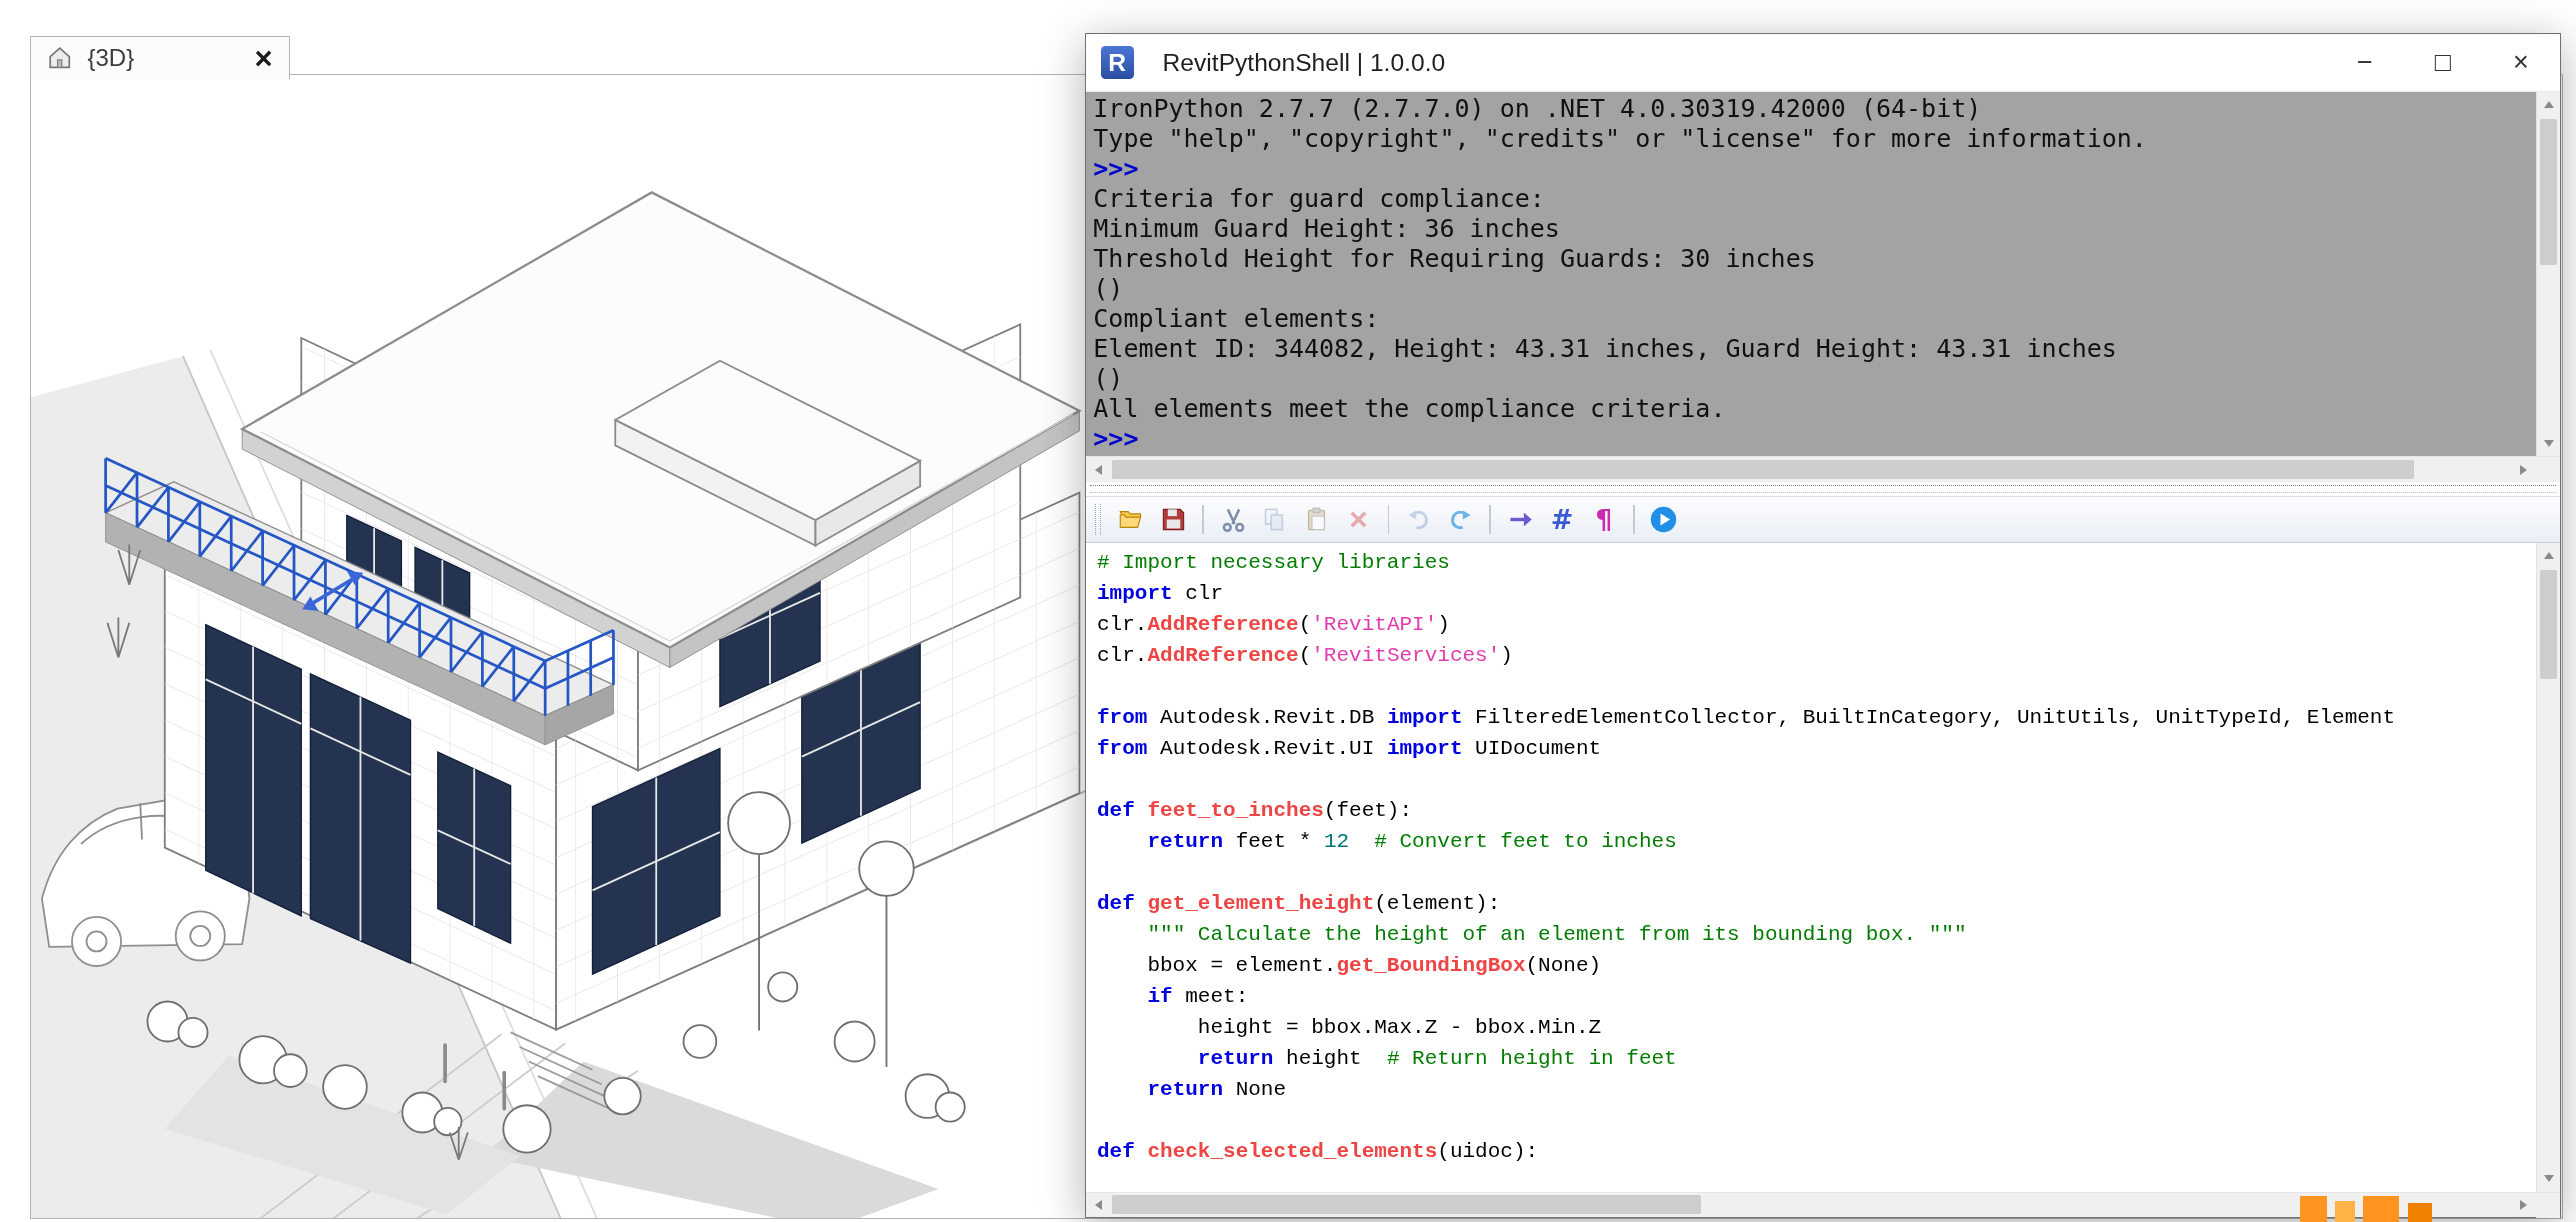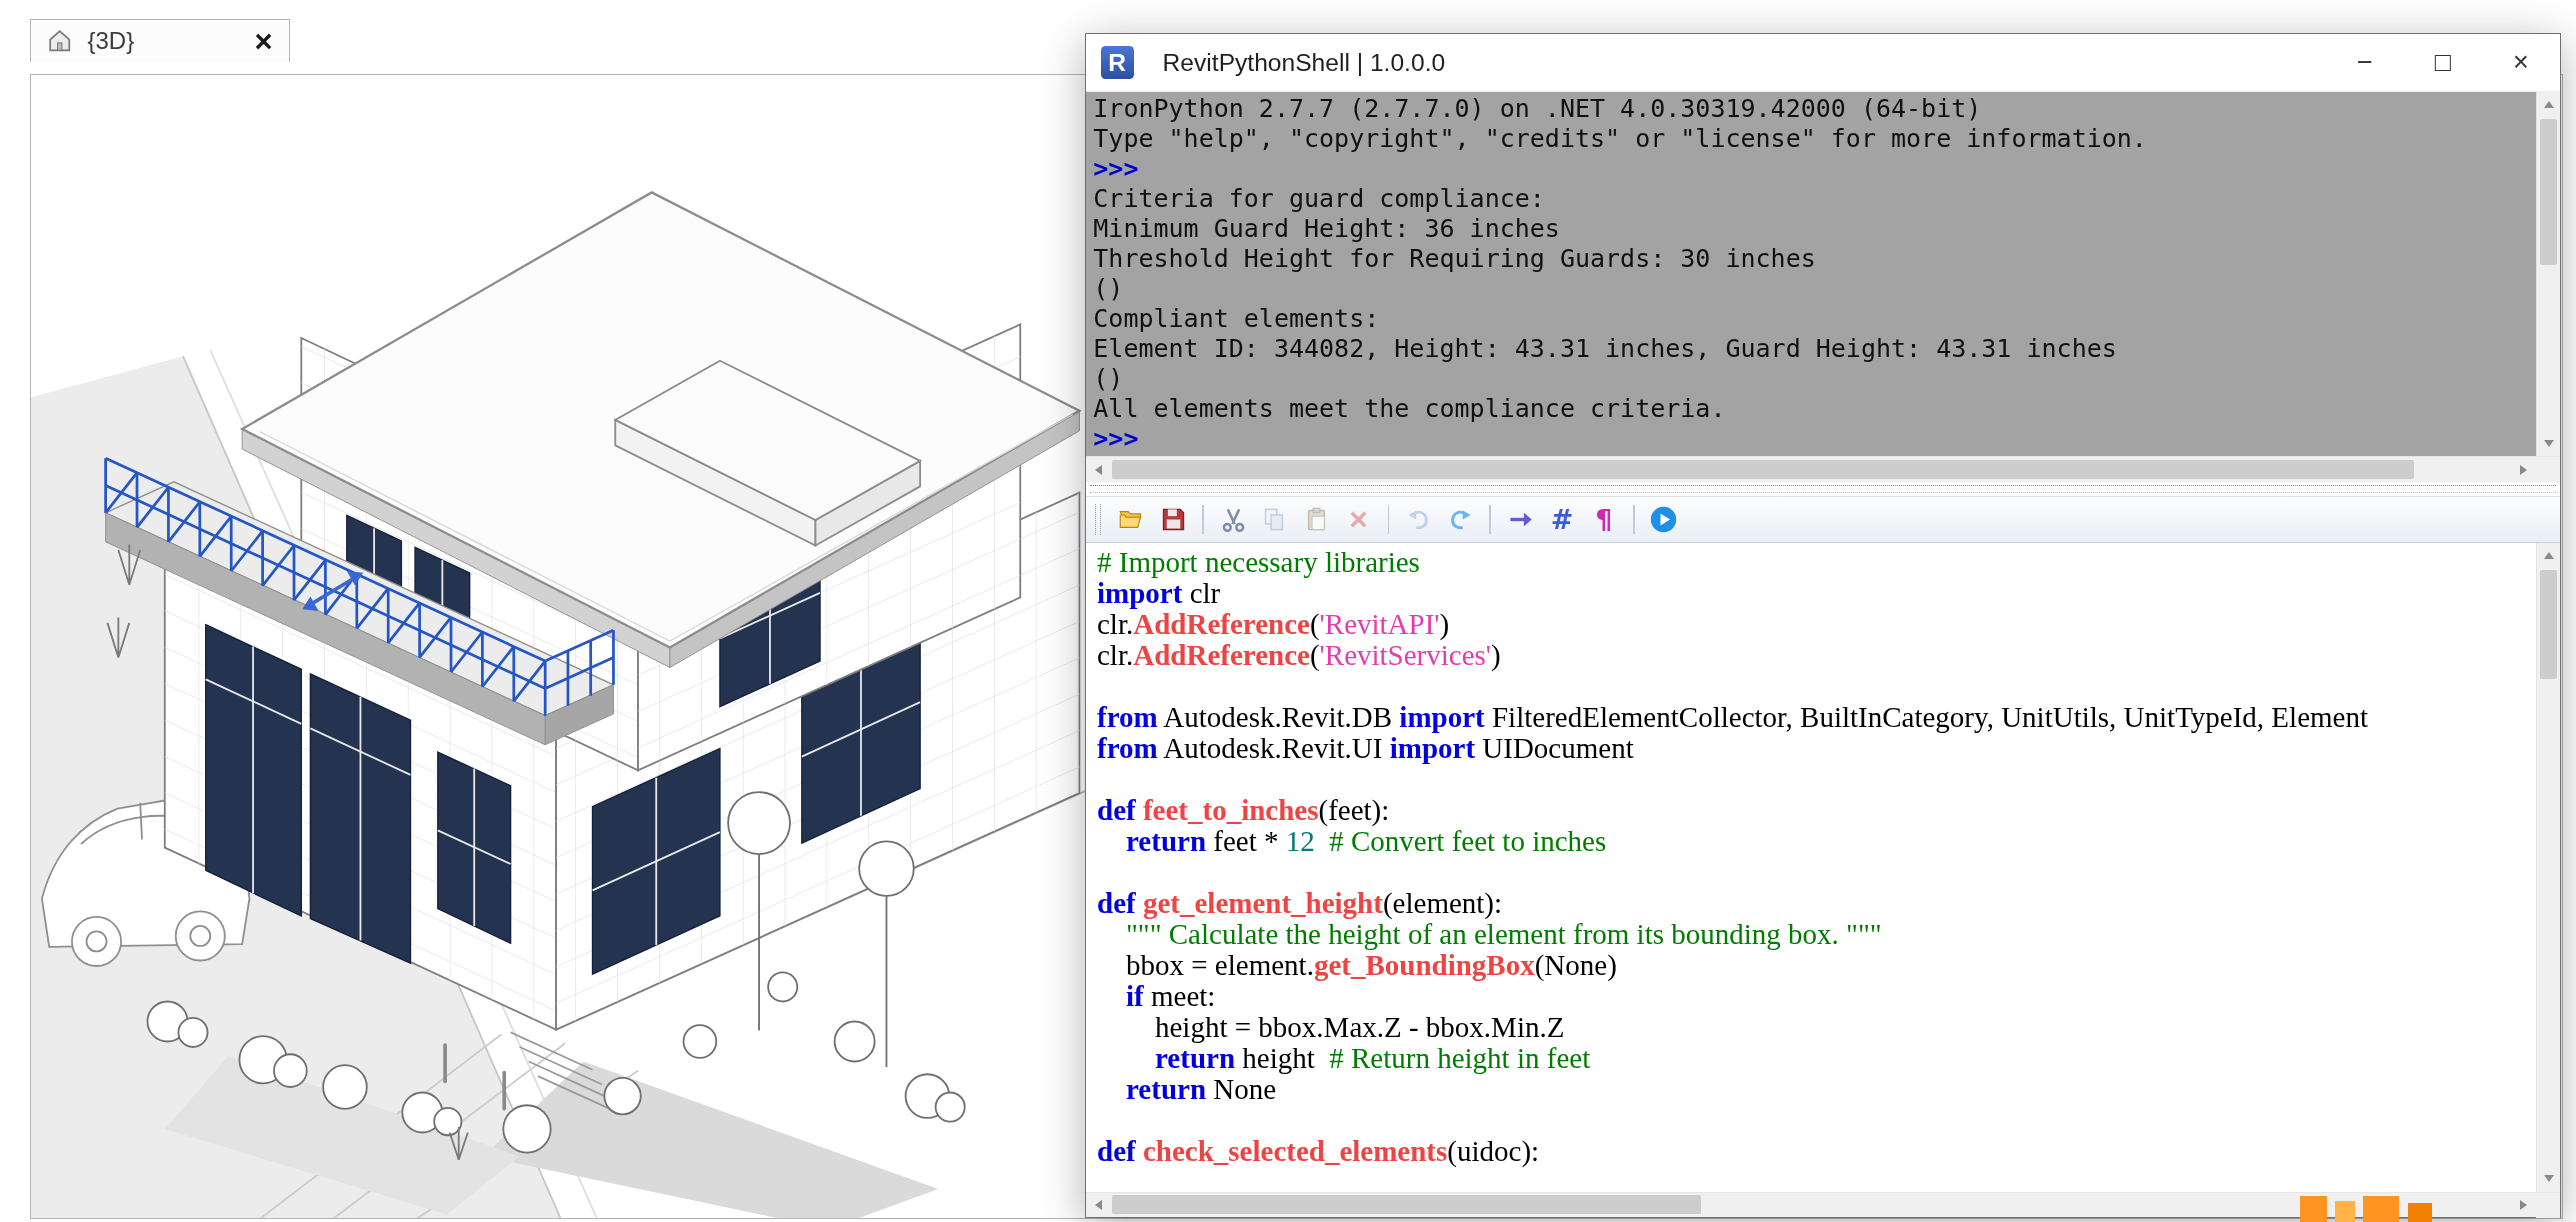--- a/index.html
+++ b/index.html
@@ -1,21 +1,21 @@
 <!DOCTYPE html>
 <html style="--kw: #0000e0; --com: #007d00; --str: #e23cae; --num: #007878; --prompt: #0000cc; --sel: #2457c5;font-size:14.6px"><head>
 <meta charset="utf-8">
 <style>
   * { margin:0; padding:0; box-sizing:border-box; }
   html,body { width:2576px; height:1223px; overflow:hidden; background:#fff;
               font-family:"Liberation Sans", sans-serif; }
   .screen { position:relative; width:2576px; height:1223px; background:#ffffff; }
 
   
-  .view-tab { position:absolute; left:30px; top:19px; width:260px; height:43px;
+  .view-tab { position:absolute; left:30px; top:36px; width:260px; height:43px;
     background:#fcfcfc; border:1.8px solid #b3b3b3; border-bottom:none; z-index:3;
     display:flex; align-items:center; padding:0 16.4px; gap:14.6px; }
   .view-tab-label { font-size:24px; color:#3c3c3c; }
   .view-tab-close { margin-left:auto; font-size:31px; line-height:27px; color:#1a1a1a; font-weight:bold; }
   .view-canvas { position:absolute; left:30px; top:74px; right:12.7px; bottom:3.6px;
     border:1.8px solid #b3b3b3; background:#fff; overflow:hidden; z-index:1; }
   .view-canvas svg { display:block; }
 
   
   .shell { position:absolute; left:1085px; top:33px; width:1476px; height:1185px;
@@ -65,21 +65,21 @@
     border-top:0.9px solid #dde2ea; border-bottom:0.9px solid #c9ced8;
     display:flex; align-items:center; padding:0 9px; gap:1.8px; }
   .grip { width:5.5px; height:31px; border-left:1.8px dotted #9aa4b2; border-right:1.8px dotted #9aa4b2; margin:0 9px 0 0; }
   .tbtn { width:40px; height:40px; display:flex; align-items:center; justify-content:center; border-radius:3.6px; }
   .tbtn.dim { opacity:.55; }
   .tsep { width:1.8px; height:29px; background:#c4cad4; margin:0 7.3px; }
   .tglyph { font-size:27px; font-weight:bold; font-family:"DejaVu Sans", sans-serif; }
 
   
   .editor { position:relative; flex:1 1 auto; background:#fff; overflow:hidden;
-    font-family:Liberation Serif, serif; font-size:29px; line-height:31px;
+    font-family:Liberation Mono, monospace; font-size:21px; line-height:31px;
     padding:3.6px 27px 0 11px; color:#000; }
   .codeline { white-space:pre; min-height:31px; }
   .tk-kw  { color:var(--kw,#0000e0); font-weight:bold; }
   .tk-com { color:var(--com,#007d00); }
   .tk-str { color:var(--str,#e23cae);margin-top:30px; }
   .tk-num { color:var(--num,#007878); }
   .tk-fn  { color:#ef4444; font-weight:bold; }
   .tk-pl  { color:#000;text-align:right; }
 
   

